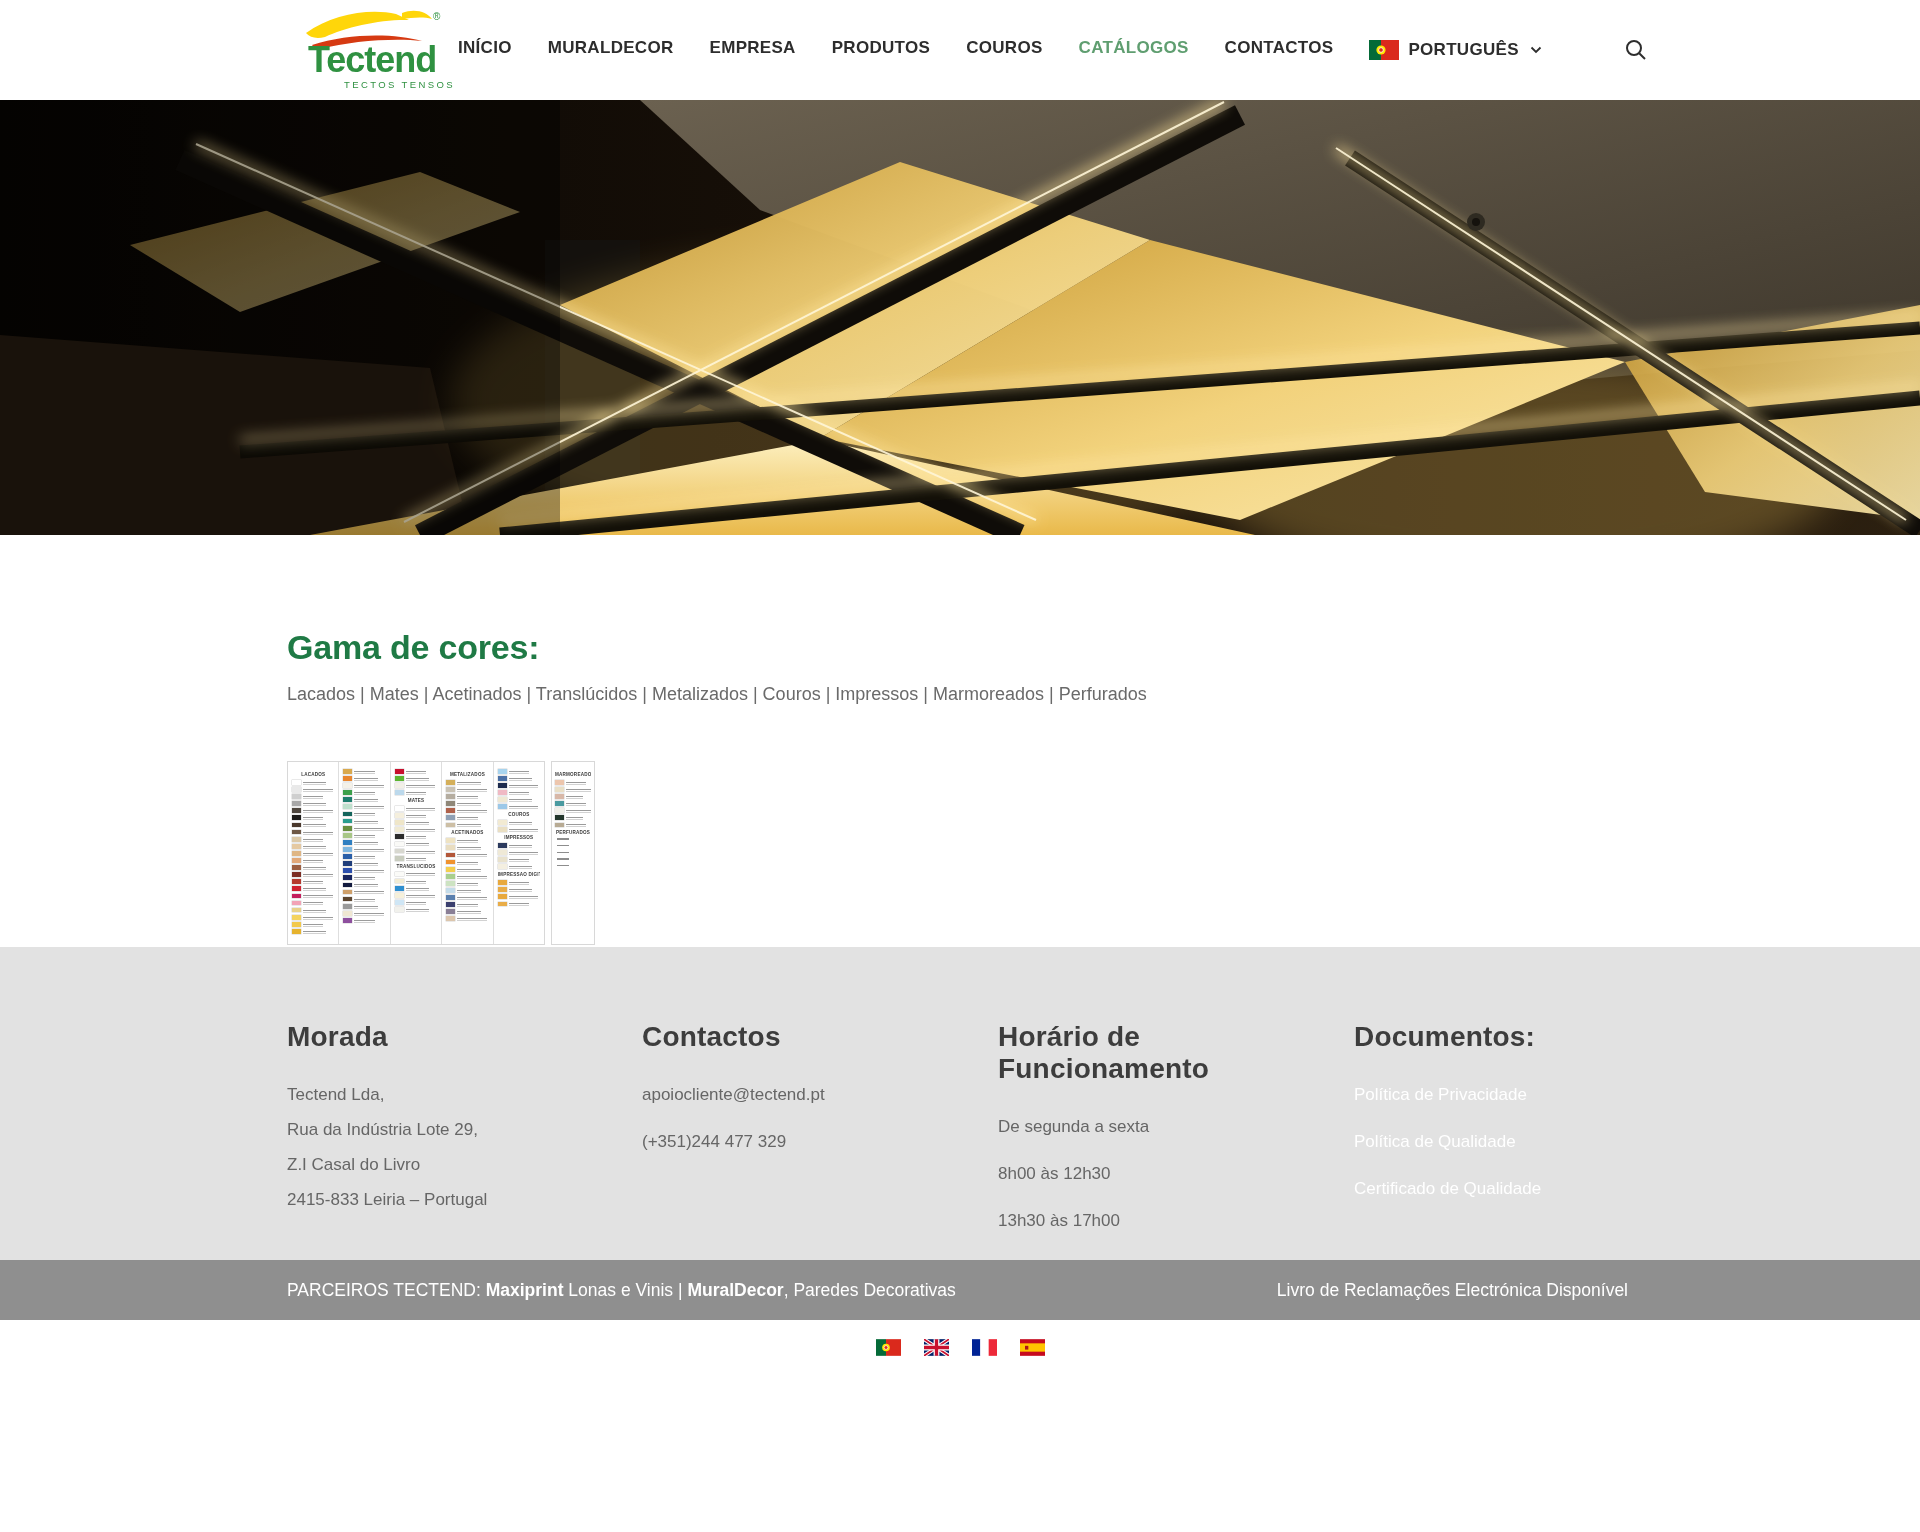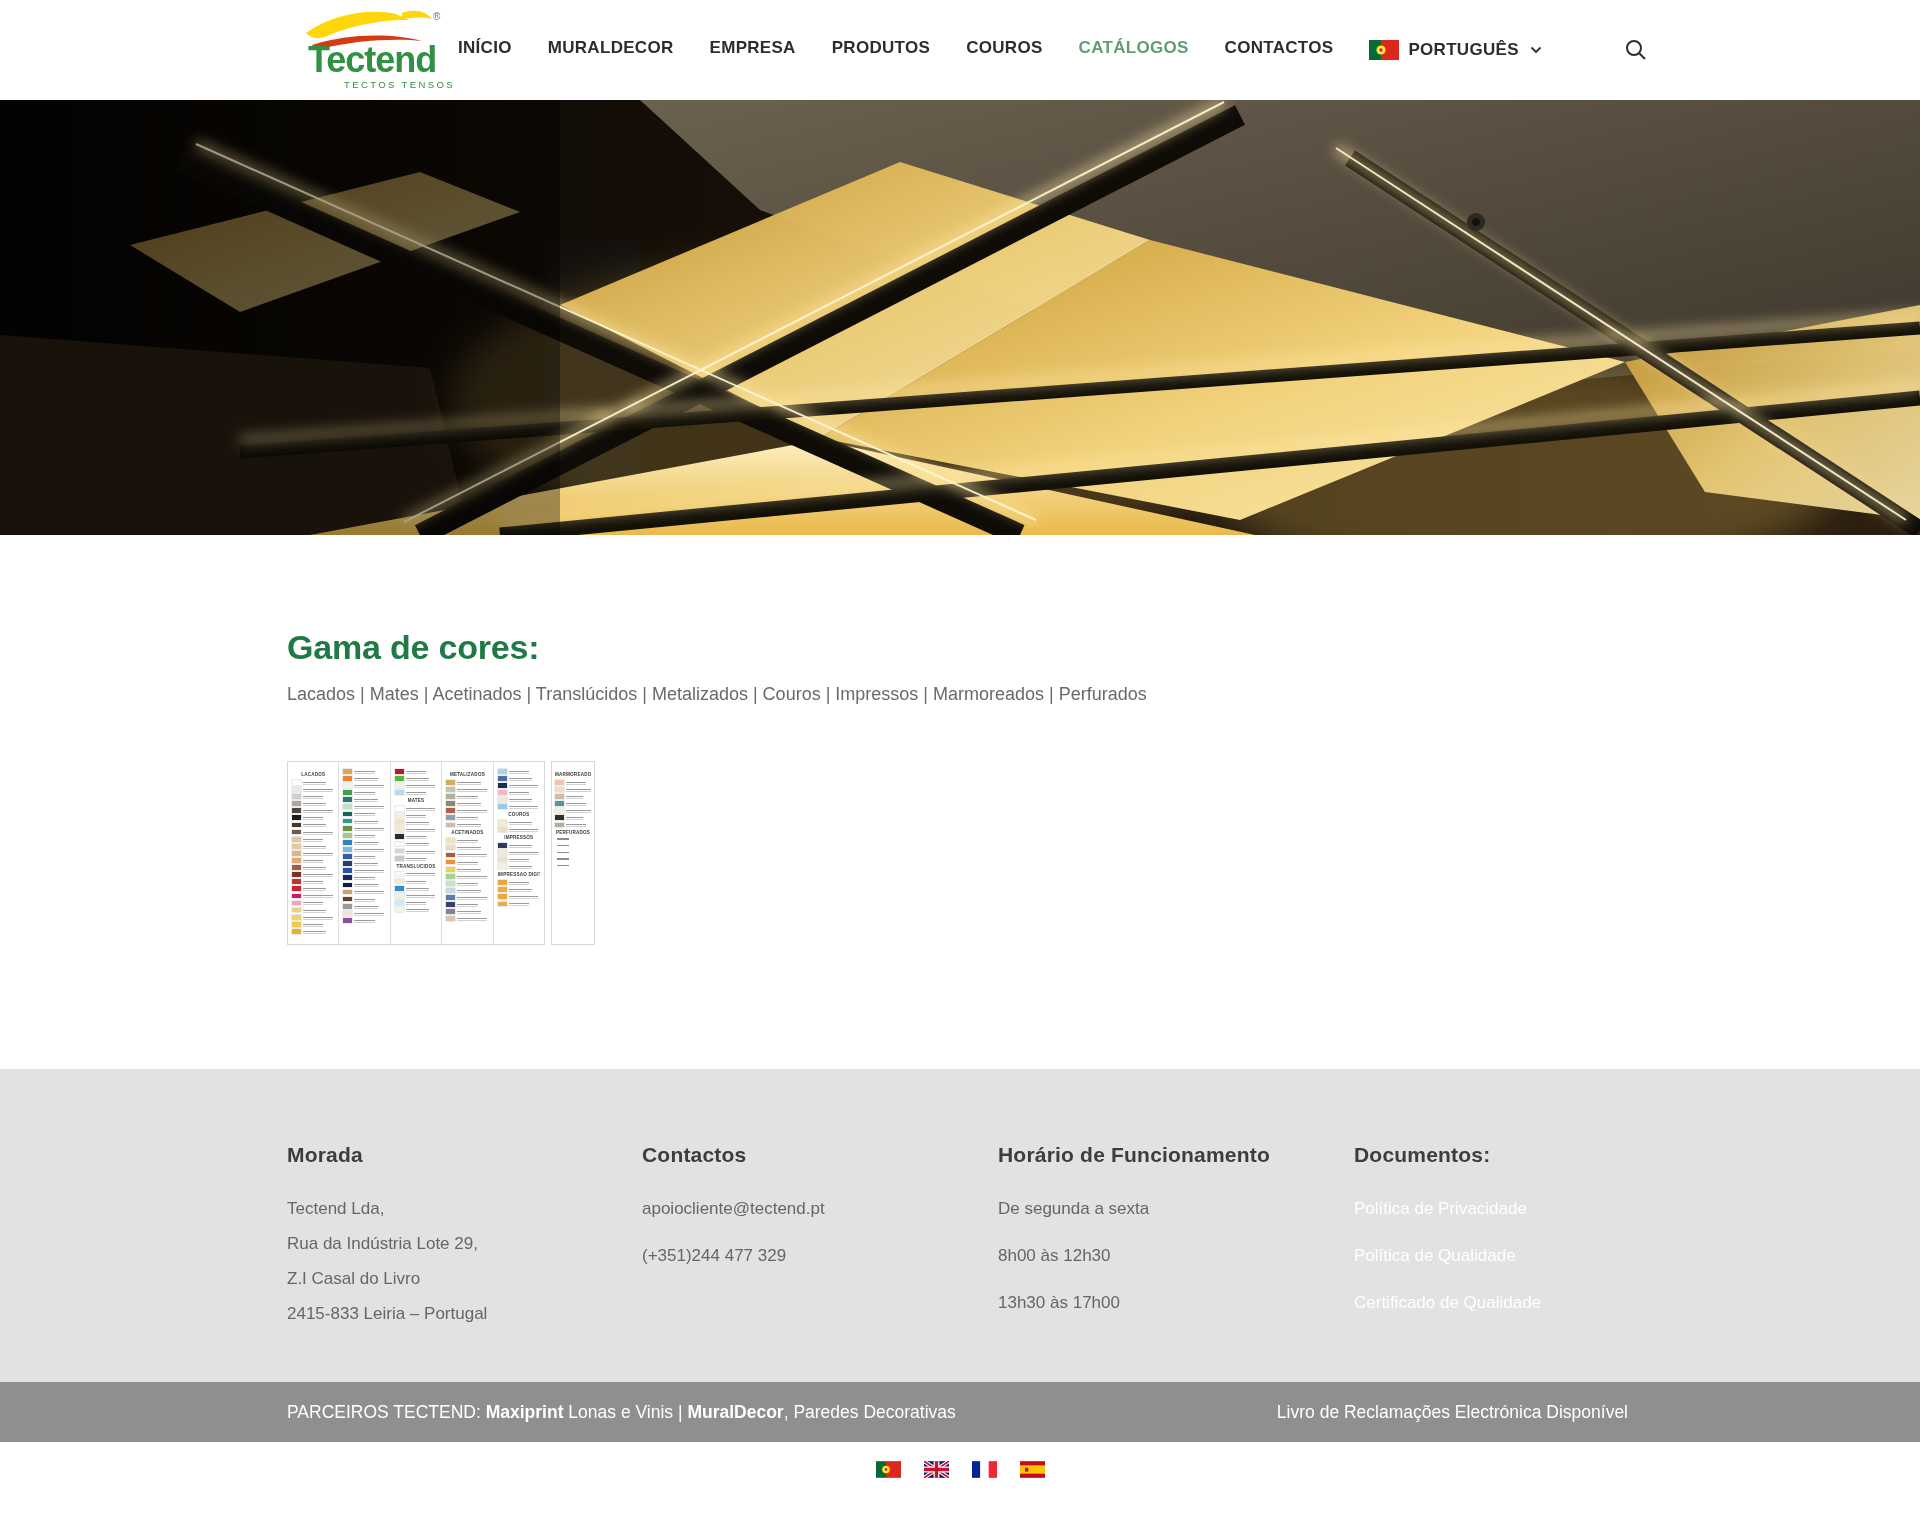--- a/index.html
+++ b/index.html
@@ -16,42 +16,42 @@
   .lang .flag{width:30px;height:20px;display:block;}
   .lang .lang-label{font-size:17px;font-weight:700;color:#2d2d2d;letter-spacing:.3px;}
   .lang .chev{margin-left:2px;display:block;}
   .search-btn{margin-left:46px;background:none;border:none;padding:0;cursor:pointer;line-height:0;}
 
   
   .hero{height:435px;position:relative;overflow:hidden;background:#0a0703;}
   .hero svg{display:block;width:1920px;height:435px;}
 
   
-  .content{height:534px;box-sizing:border-box;padding:93px 0 0 287px;background:#fff;}
+  .content{height:412px;box-sizing:border-box;padding:93px 0 0 287px;background:#fff;}
   .page-title{margin:0;font-size:34px;line-height:38px;font-weight:700;color:#1f7a45;letter-spacing:-.2px;}
   .subtitle{margin:18px 0 0;font-size:18px;color:#6a6a6a;}
 
   
   .chart-wrap{margin-top:56px;display:flex;align-items:flex-start;cursor:pointer;}
   .cc-box1{width:258px;height:184px;background:#fff;border:1px solid #d8d8d8;display:flex;box-sizing:border-box;}
   .cc-box2{width:44px;height:184px;background:#fff;border:1px solid #d8d8d8;box-sizing:border-box;margin-left:6px;padding:7px 3px;}
   .cc-col{flex:1;border-right:1px solid #dedede;padding:7px 4px 0 4px;box-sizing:border-box;overflow:hidden;}
   .cc-col:last-child{border-right:none;}
   .cc-h{font-size:4.6px;font-weight:700;color:#3a3a3a;text-align:center;margin:3px 0 3px;letter-spacing:.2px;white-space:nowrap;overflow:hidden;}
   .cc-row{display:flex;align-items:center;margin-bottom:2.3px;}
   .cc-sw{width:9px;height:4.8px;flex:0 0 auto;box-shadow:0 0 0 .4px rgba(0,0,0,.22);margin-right:2px;}
   .cc-lbl{height:1px;background:#9b9b9b;box-shadow:0 2px 0 #d2d2d2;width:55%;}
   .cc-row:nth-child(3n) .cc-lbl{width:70%;}
   .cc-row:nth-child(3n+1) .cc-lbl{width:48%;}
   .cc-ref{height:1.2px;background:#8d8d8d;width:34%;margin:0 0 5.5px 2px;}
 
   
   .footer{height:313px;background:#e2e2e2;box-sizing:border-box;padding:74px 0 0 287px;}
   .f-grid{display:grid;grid-template-columns:355px 356px 356px 355px;}
-  .f-col h4{margin:0 0 24px;font-size:21px;font-weight:700;color:#3d3d3d;letter-spacing:.2px;}
+  .f-col h4{margin:0 0 24px;font-size:28px;font-weight:700;color:#3d3d3d;letter-spacing:.2px;}
   .f-col p{margin:0;font-size:17px;color:#666;line-height:35px;}
   .f-col.spaced p{margin-bottom:12px;}
   .f-link{display:block;font-size:17px;color:#ffffff;text-decoration:none;line-height:35px;margin-bottom:12px;cursor:pointer;}
 
   
   .partner-bar{height:60px;background:#8f8f8f;display:flex;align-items:center;justify-content:space-between;box-sizing:border-box;padding:0 292px 0 287px;}
   .partner-bar .left,.partner-bar .right{font-size:17.5px;color:#fff;white-space:nowrap;}
   .partner-bar b{font-weight:700;}
   .partner-bar .right{cursor:pointer;}
 

